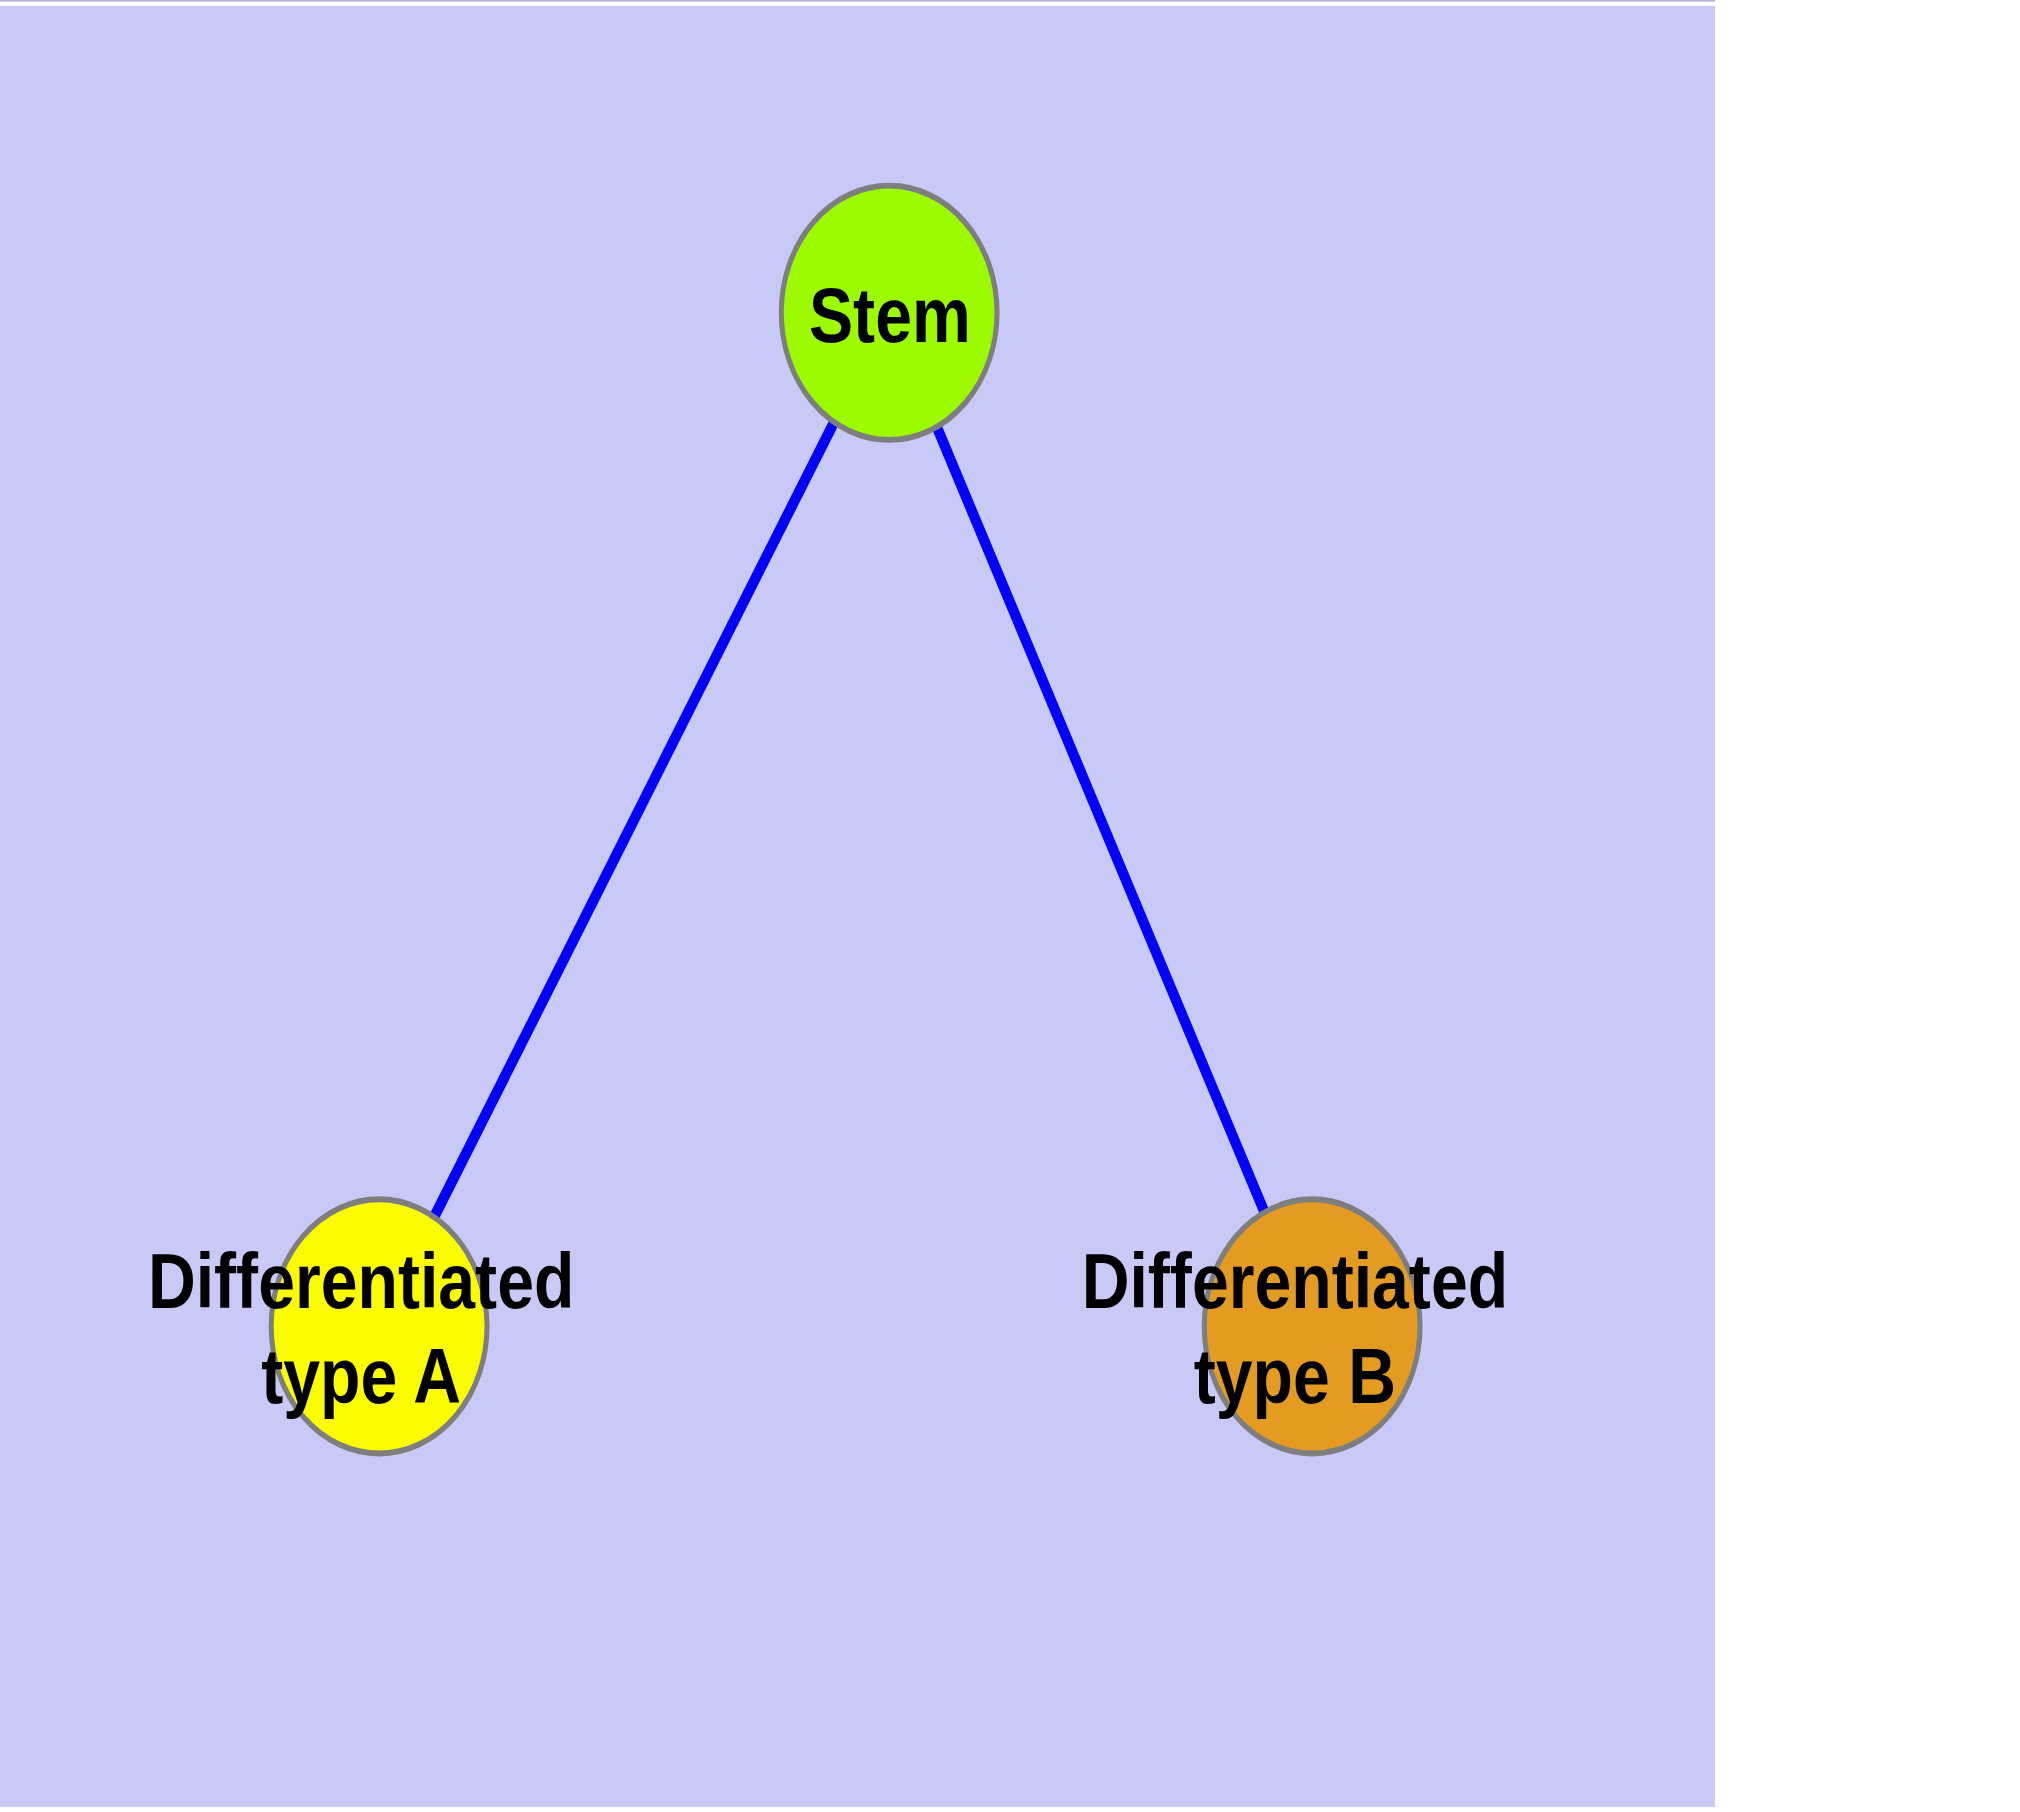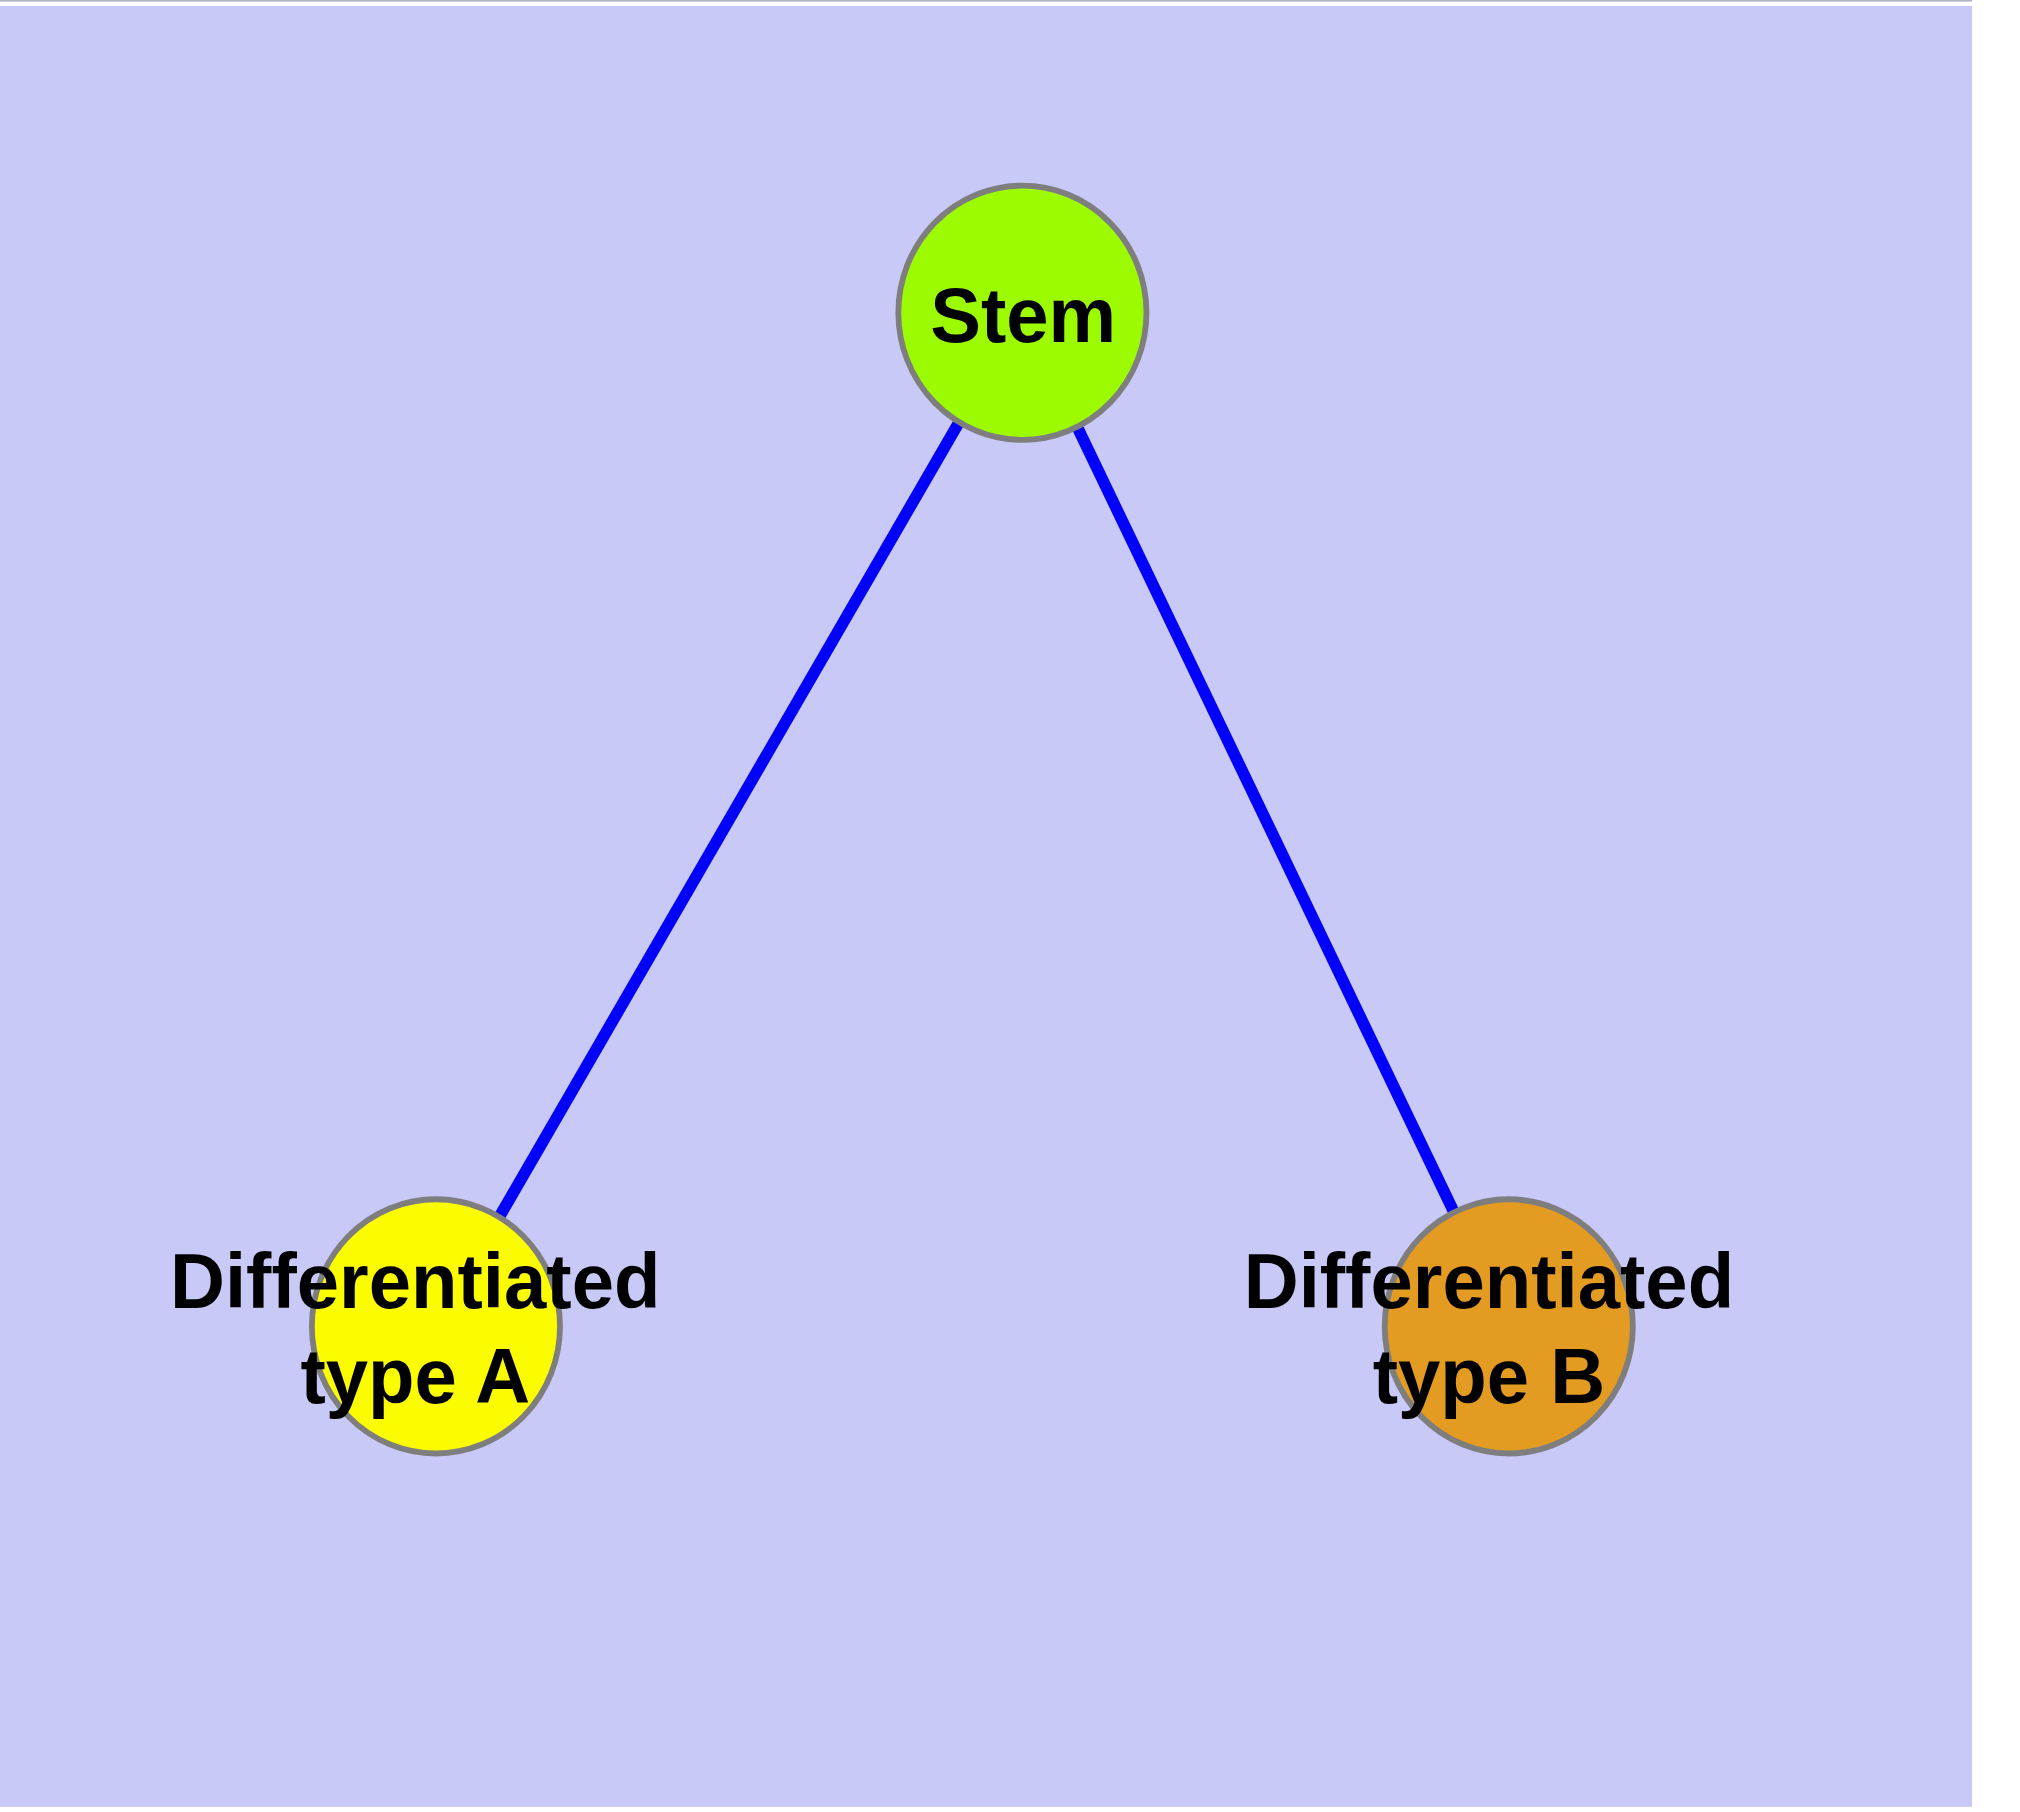--- a/index.html
+++ b/index.html
@@ -2,21 +2,21 @@
 <html style="font-size:13.6px"><head>
 <meta charset="utf-8">
 <style>
   html, body {
     margin: 0;
     padding: 0;
     background: #ffffff;
   }
   .stage {
     position: relative;
-    width: 1972px;
+    width: 1715px;
     height: 1812px;
     overflow: hidden;
   }
   .stage svg {
     display: block;
     width: 100%;
     height: 100%;
   }
   .node-label {
     font-family: "Liberation Sans", sans-serif;

